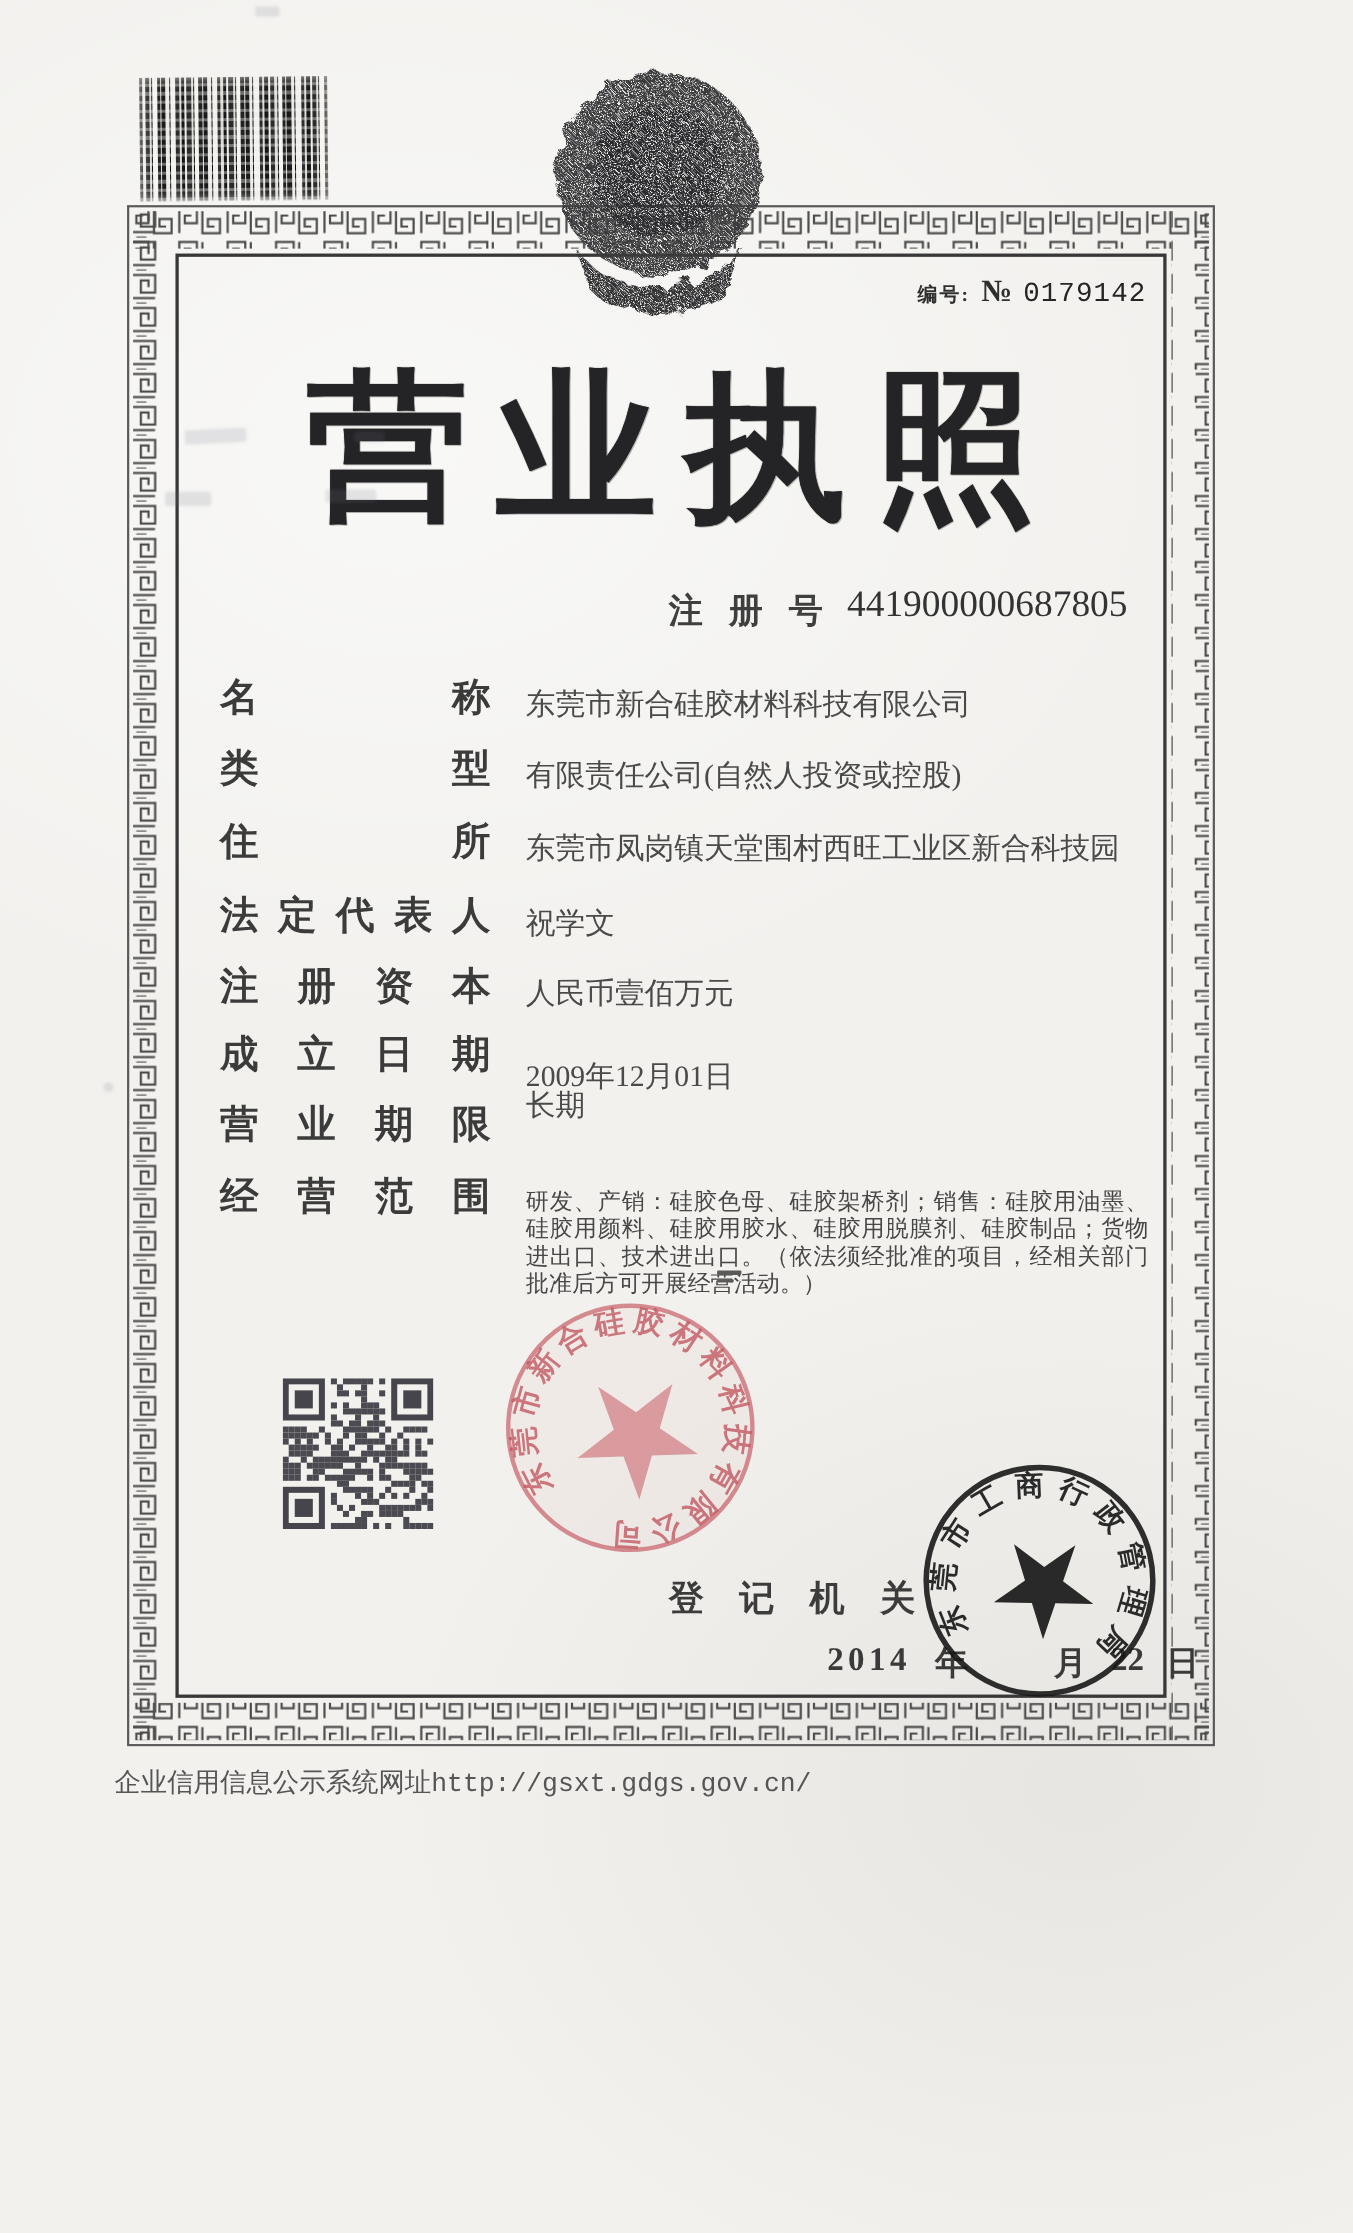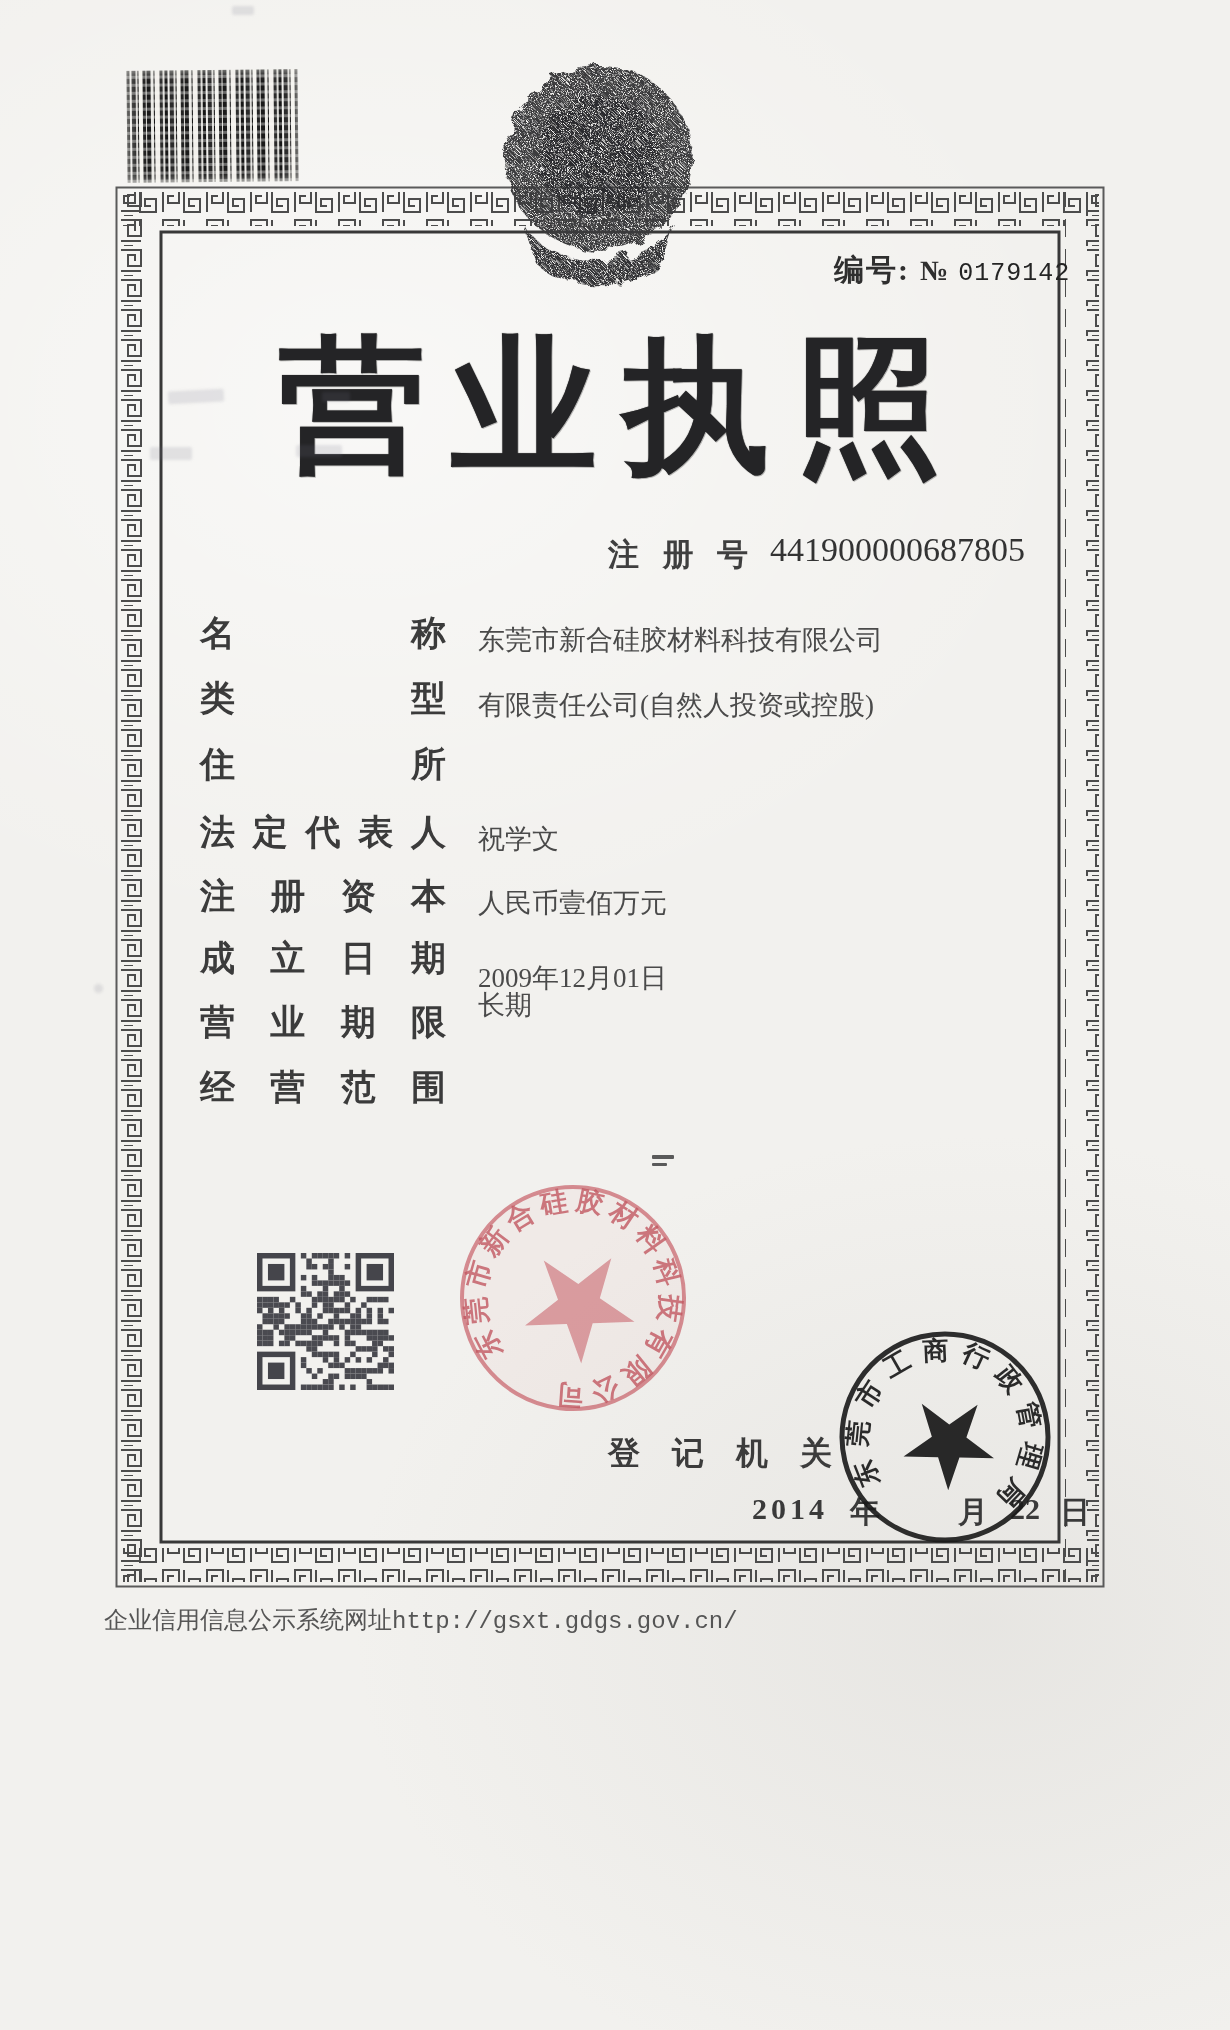--- a/index.html
+++ b/index.html
@@ -23,21 +23,21 @@
     box-shadow:inset 0 0 12px rgba(240,239,235,.8); filter:contrast(1.05) blur(.4px);}
 
   
   #frame{left:115px;top:186px;}
 
   
   #emblem{left:495px;top:56px;}
 
   
   #serial{top:250px;left:834px;display:flex;align-items:baseline;gap:10px;color:#2f2f2f;}
-  #serial .lbl{font-size:30px;letter-spacing:2px;font-weight:600;}
+  #serial .lbl{font-size:18px;letter-spacing:2px;font-weight:600;}
   #serial .no{font-size:28px;font-weight:700;font-family:"Liberation Serif",serif;}
   #serial .num{font-size:25px;font-family:"Liberation Mono","DejaVu Sans Mono",monospace;letter-spacing:1px;color:#242424;}
 
   
   #title{top:322px;left:115px;width:990px;display:flex;justify-content:center;gap:26px;
          font-size:146px;line-height:1.15;font-weight:900;color:#242426;
          font-family:"Liberation Sans","DejaVu Sans",sans-serif;
          text-shadow:0 0 1px rgba(20,20,20,.85), 1px 1px 0 rgba(90,90,90,.35);}
 
   
@@ -154,20 +154,21 @@
   <div class="flabel" style="top:681px">
       <span>类</span>
       <span>型</span>
     </div>
   <div class="fvalue" style="top:689px">有限责任公司(自然人投资或控股)</div>
 
   <div class="flabel" style="top:747px">
       <span>住</span>
       <span>所</span>
     </div>
+  <div class="fvalue" style="top:755px">东莞市凤岗镇天堂围村西旺工业区新合科技园</div>
 
   <div class="flabel" style="top:815px">
       <span>法</span>
       <span>定</span>
       <span>代</span>
       <span>表</span>
       <span>人</span>
     </div>
   <div class="fvalue" style="top:823px">祝学文</div>
 
@@ -194,20 +195,21 @@
       <span>限</span>
     </div>
   <div class="fvalue" style="top:989px">长期</div>
 
   <div class="flabel" style="top:1070px">
       <span>经</span>
       <span>营</span>
       <span>范</span>
       <span>围</span>
     </div>
+  <div class="fvalue" id="scope-value" style="top:1080px">研发、产销：硅胶色母、硅胶架桥剂；销售：硅胶用油墨、硅胶用颜料、硅胶用胶水、硅胶用脱膜剂、硅胶制品；货物进出口、技术进出口。（依法须经批准的项目，经相关部门批准后方可开展经营活动。）</div>
 
   <div class="dash" style="left:652px;top:1155px;width:22px;height:4px"></div>
   <div class="dash" style="left:652px;top:1163px;width:15px;height:3px"></div>
 
   <svg id="qr" class="abs" width="137" height="137" viewBox="0 0 25 25">
     <g id="qmods" fill="#4a4a50">
         <rect x="8" y="0" width="1" height="1"></rect>
         <rect x="10" y="0" width="1" height="1"></rect>
         <rect x="11" y="0" width="1" height="1"></rect>
         <rect x="12" y="0" width="1" height="1"></rect>

